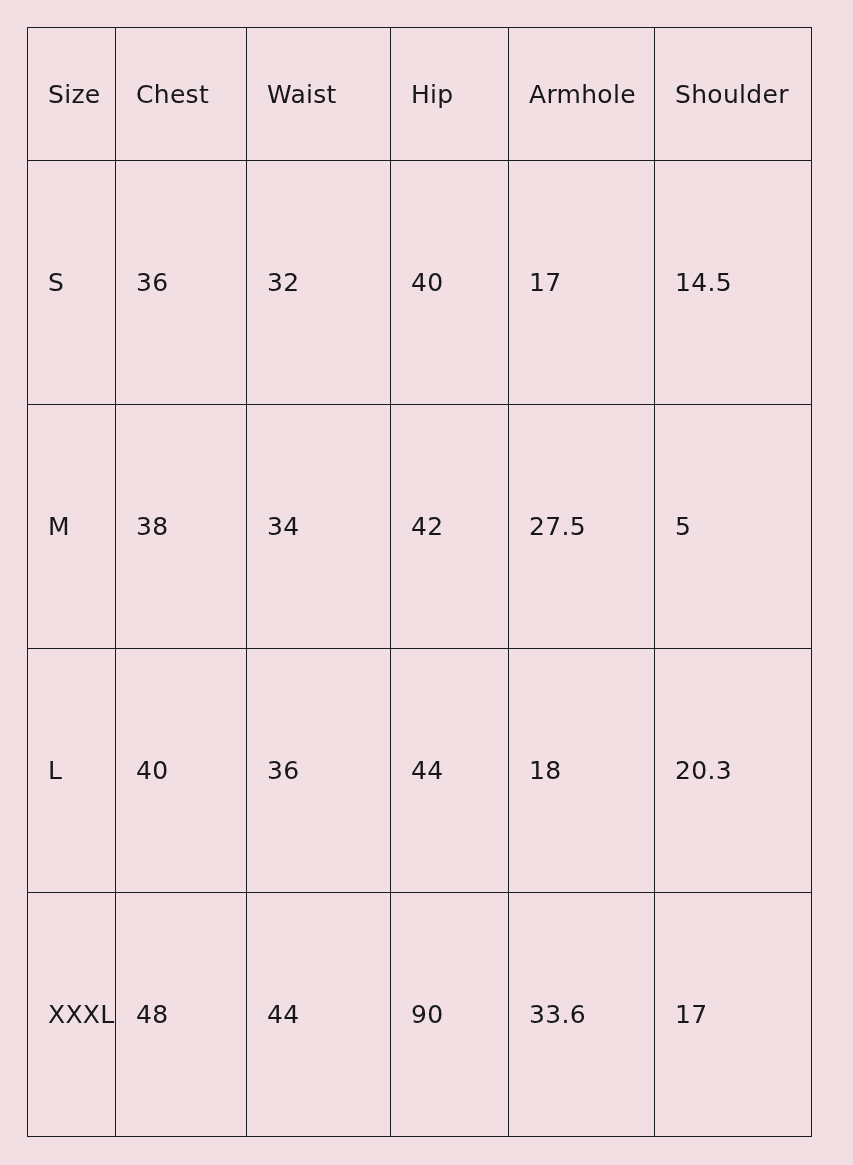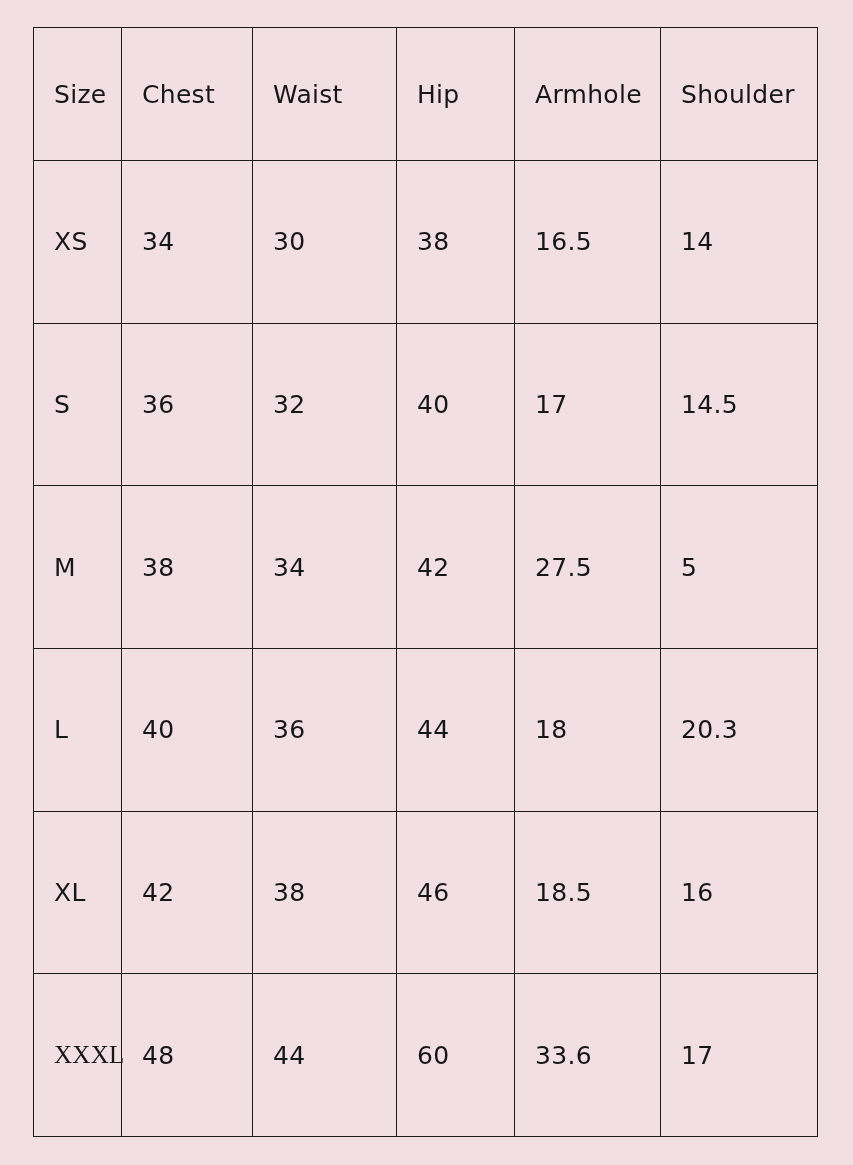--- a/index.html
+++ b/index.html
@@ -15,21 +15,21 @@
   }
   .page {
     position: relative;
     width: 853px;
     height: 1165px;
     background: #f2dfe4;
     box-sizing: border-box;
   }
   .table-wrap {
     position: absolute;
-    left: 33px;
+    left: 27px;
     top: 27px;
     width: 784px;
     height: 1110px;
   }
   table.size-chart {
     border-collapse: collapse;
     width: 784px;
     height: 1110px;
     table-layout: fixed;
   }
@@ -65,21 +65,20 @@
   col.c-armhole { width: 146px; }
   col.c-shoulder{ width: 157px; }
 
   
   td.offset-down {
     vertical-align: bottom;
     padding-bottom: 34px;
   }
   td.size-xxxl {
     padding-left: 18px;
-    font-family: Liberation Serif, serif;
   }
 </style>
 </head>
 <body>
 
 <div class="page">
   <div class="table-wrap">
     <table class="size-chart">
       <colgroup>
         <col class="c-size">
@@ -94,28 +93,20 @@
           <th>Size</th>
           <th>Chest</th>
           <th>Waist</th>
           <th>Hip</th>
           <th>Armhole</th>
           <th>Shoulder</th>
         </tr>
       </thead>
       <tbody>
         <tr>
-          <td class="size-label">XS</td>
-          <td>34</td>
-          <td>30</td>
-          <td>38</td>
-          <td>16.5</td>
-          <td>14</td>
-        </tr>
-        <tr>
           <td class="size-label">S</td>
           <td>36</td>
           <td>32</td>
           <td class="offset-down">40</td>
           <td>17</td>
           <td>14.5</td>
         </tr>
         <tr>
           <td class="size-label">M</td>
           <td>38</td>
@@ -126,31 +117,23 @@
         </tr>
         <tr>
           <td class="size-label">L</td>
           <td>40</td>
           <td>36</td>
           <td>44</td>
           <td>18</td>
           <td>20.3</td>
         </tr>
         <tr>
-          <td class="size-label">XL</td>
-          <td>42</td>
-          <td>38</td>
-          <td>46</td>
-          <td>18.5</td>
-          <td>16</td>
-        </tr>
-        <tr>
           <td class="size-label size-xxxl">XXXL</td>
           <td>48</td>
           <td>44</td>
-          <td>60</td>
+          <td>90</td>
           <td>33.6</td>
           <td>17</td>
         </tr>
       </tbody>
     </table>
   </div>
 </div>
 
 </body></html>

